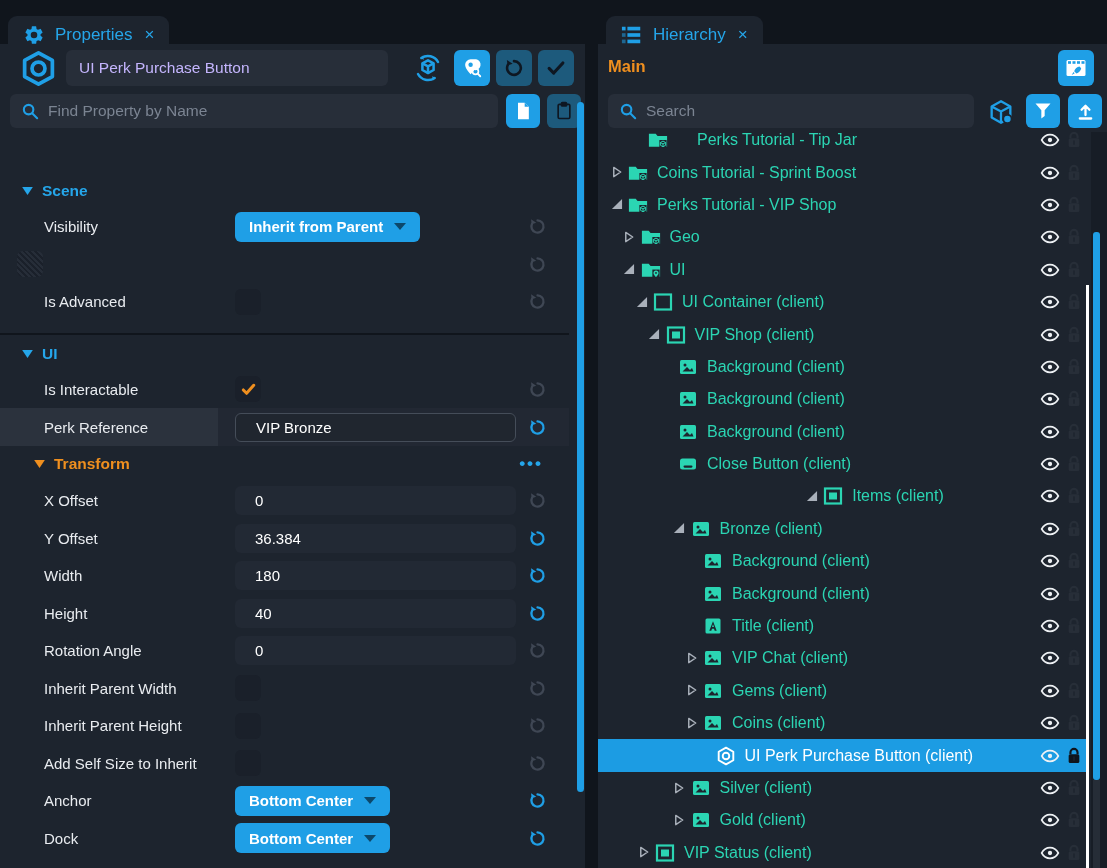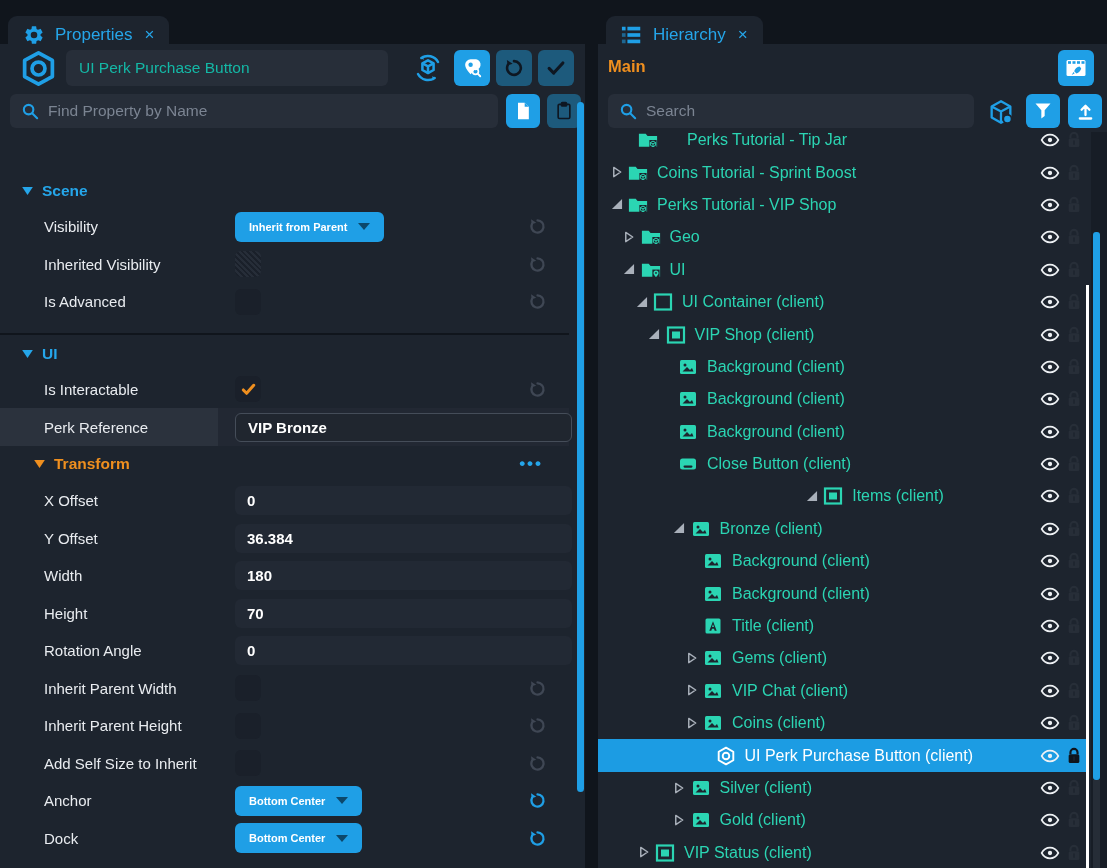--- a/index.html
+++ b/index.html
@@ -14,21 +14,21 @@
   .tab .ticn{width:22px;height:22px;display:flex;}
   .tab .close{font-size:17px;color:#25a6ea;margin-left:2px;}
   .panel{position:absolute;top:44px;bottom:0;background:#1d242e;}
   #left-panel{left:0;width:585px;}
   #gap{position:absolute;left:585px;width:13px;top:44px;bottom:0;background:#10151c;}
   #right-panel{left:598px;right:0;}
 
   
   .ehex{position:absolute;left:20px;top:6px;width:37px;height:37px;color:#1f9fe6;}
   .ename{position:absolute;left:66px;top:6px;width:322px;height:36px;background:#272e39;border:0;
-         border-radius:6px;color:#14b8a6;font-size:15.5px;padding:0 13px;box-sizing:border-box;
+         border-radius:6px;color:#c4b5fd;font-size:15.5px;padding:0 13px;box-sizing:border-box;
          font-family:"Liberation Sans",sans-serif;outline:none;}
   .cubesync{position:absolute;left:412px;top:8px;width:32px;height:32px;color:#1f9fe6;}
   .hbtn{position:absolute;top:6px;width:36px;height:36px;border-radius:6px;display:flex;
         align-items:center;justify-content:center;}
   .hbtn.blue{background:#1f9fe6;color:#fff;}
   .hbtn.steel{background:#1d5a7c;color:#0e1722;}
   .srow-input{position:absolute;left:10px;top:50px;height:34px;background:#272e39;border:0;border-radius:6px;
         color:#e8ebee;font-size:15.5px;box-sizing:border-box;outline:none;font-family:"Liberation Sans",sans-serif;}
   .srow-input::placeholder{color:#7b8492;}
   .mag{position:absolute;width:19px;height:19px;color:#1f9fe6;pointer-events:none;}
@@ -40,25 +40,25 @@
          font-weight:bold;font-size:15.5px;position:relative;}
   .phead.orange{color:#ef8f1f;padding-left:34px;height:36px;}
   .phead .caret{width:11px;height:8px;display:flex;}
   .pdots{position:absolute;right:26px;color:#25a6ea;font-weight:bold;font-size:17px;letter-spacing:2px;}
   .prow{height:37.5px;display:flex;align-items:center;padding-right:22px;position:relative;}
   .prow.hl{height:38px;background:#222833;}
   .plabel{flex:0 0 218px;box-sizing:border-box;padding-left:44px;color:#e9ecf0;font-size:15px;
           white-space:nowrap;overflow:hidden;height:100%;display:flex;align-items:center;}
   .prow.hl .plabel{background:#2b323d;}
   .pctrl{margin-left:17px;display:flex;align-items:center;}
-  .pinput{width:337px;height:29px;background:#222934;border-radius:6px;display:flex;align-items:center;
-          padding:0 12px;color:#fff;font-size:15px;box-sizing:border-box;font-weight:bold;}
+  .pinput{width:281px;height:29px;background:#222934;border-radius:6px;display:flex;align-items:center;
+          padding:0 20px;color:#fff;font-size:15px;box-sizing:border-box;}
   .pinput.bordered{background:#20262f;border:1px solid #454d59;}
   .dd{height:30px;background:#1f9fe6;border-radius:6px;display:flex;align-items:center;gap:11px;
-      padding:0 14px;color:#fff;font-weight:bold;font-size:11px;}
+      padding:0 14px;color:#fff;font-weight:bold;font-size:15px;}
   .ddcaret{width:0;height:0;border-left:6px solid transparent;border-right:6px solid transparent;
            border-top:7px solid rgba(7,43,66,.75);}
   .cbox{width:26px;height:26px;border-radius:6px;background:#1a202a;display:flex;align-items:center;justify-content:center;}
   .cbox.disabled{background:repeating-linear-gradient(45deg,#262d38 0 2px,#1a202a 2px 4px);}
   .cbox svg{width:17px;height:17px;}
   .preset{margin-left:auto;width:19px;height:19px;}
   .preset.inactive{color:#3f4754;}
   .preset.active{color:#1f9fe6;}
   .pdiv{height:12px;border-bottom:2px solid #10151c;margin-bottom:2px;}
   #lscroll{position:absolute;left:577px;top:58px;width:7px;height:690px;background:#1f9fe6;border-radius:4px;}
@@ -190,21 +190,20 @@
             </div>
           </div>
     <span class="preset inactive">
             <svg viewBox="0 0 20 20" width="100%" height="100%" fill="none" stroke="currentColor" stroke-width="2.4">
               <path d="M10 3.6 a6.4 6.4 0 1 1 -5.7 3.4" stroke-linecap="round"></path>
               <path d="M3.2 2.4 3.9 7.6 8.7 6 Z" fill="currentColor" stroke="none"></path>
             </svg>
           </span>
   </div>
         <div class="prow">
-    <div class="plabel">Inherited Visibility</div>
     <div class="pctrl">
             <div class="cbox disabled"></div>
           </div>
     <span class="preset inactive">
             <svg viewBox="0 0 20 20" width="100%" height="100%" fill="none" stroke="currentColor" stroke-width="2.4">
               <path d="M10 3.6 a6.4 6.4 0 1 1 -5.7 3.4" stroke-linecap="round"></path>
               <path d="M3.2 2.4 3.9 7.6 8.7 6 Z" fill="currentColor" stroke="none"></path>
             </svg>
           </span>
   </div>
@@ -311,21 +310,21 @@
             <svg viewBox="0 0 20 20" width="100%" height="100%" fill="none" stroke="currentColor" stroke-width="2.4">
               <path d="M10 3.6 a6.4 6.4 0 1 1 -5.7 3.4" stroke-linecap="round"></path>
               <path d="M3.2 2.4 3.9 7.6 8.7 6 Z" fill="currentColor" stroke="none"></path>
             </svg>
           </span>
   </div>
         <div class="prow">
     <div class="plabel">Height</div>
     <div class="pctrl">
             <div class="pinput">
-              <span>70</span>
+              <span>40</span>
             </div>
           </div>
     <span class="preset active">
             <svg viewBox="0 0 20 20" width="100%" height="100%" fill="none" stroke="currentColor" stroke-width="2.4">
               <path d="M10 3.6 a6.4 6.4 0 1 1 -5.7 3.4" stroke-linecap="round"></path>
               <path d="M3.2 2.4 3.9 7.6 8.7 6 Z" fill="currentColor" stroke="none"></path>
             </svg>
           </span>
   </div>
         <div class="prow">
@@ -452,21 +451,21 @@
     </div>
   <div class="sbtn" style="left:470px;background:#1f9fe6;color:#fff;" id="btn-upload">
       <svg viewBox="0 0 24 24" width="21" height="21" fill="none" stroke="currentColor" stroke-width="2.6" stroke-linecap="round" stroke-linejoin="round">
         <path d="M12 16V5.5M12 5.5 7.5 10M12 5.5 16.5 10"></path>
         <path d="M5.5 20h13"></path>
       </svg>
     </div>
 
   <div id="rgutter"></div>
   <div id="tree">
-      <div class="trow" style=" gap: 20px;">
+      <div class="trow" style="padding-left: 10px; gap: 20px;">
     <span class="tarrow"></span>
     <span class="ticon">
           <svg viewBox="0 0 22 20" width="100%" height="100%">
             <path d="M1 3h7.5l2 2.5H21v12H1z" fill="currentColor"></path>
             <rect x="12.5" y="10" width="8" height="8" fill="#1d242e"></rect>
             <path d="M16.5 11.2 19.4 12.8 V15.8 L16.5 17.4 13.6 15.8 V12.8 Z M13.6 12.8 16.5 14.3 19.4 12.8 M16.5 14.3 V17.4" fill="none" stroke="currentColor" stroke-width="1.1"></path>
           </svg>
         </span>
     <span class="tlabel">Perks Tutorial - Tip Jar</span>
     <span class="teye">
@@ -876,21 +875,21 @@
             <path d="M3 1.5 10.5 6.5 3 11.5Z"></path>
           </svg>
         </span>
     <span class="ticon">
           <svg viewBox="0 0 20 20" width="100%" height="100%">
             <rect x="2" y="3" width="16" height="14" rx="1.5" fill="currentColor"></rect>
             <circle cx="7" cy="8" r="1.5" fill="#1d242e"></circle>
             <path d="M4.5 14.5 9 10l3 3 2-2 1.5 3.5z" fill="#1d242e"></path>
           </svg>
         </span>
-    <span class="tlabel">Gems (client)</span>
+    <span class="tlabel">VIP Chat (client)</span>
     <span class="teye">
           <svg viewBox="0 0 24 24" width="100%" height="100%" fill="none" stroke="currentColor" stroke-width="2">
             <path d="M2 12c2.2-4 5.8-6.4 10-6.4S19.8 8 22 12c-2.2 4-5.8 6.4-10 6.4S4.2 16 2 12z"></path>
             <circle cx="12" cy="12" r="2.6" fill="currentColor" stroke="none"></circle>
           </svg>
         </span>
     <span class="tlock">
           <svg viewBox="0 0 18 20" width="100%" height="100%">
             <path d="M5 8V6a4 4 0 0 1 8 0v2" fill="none" stroke="currentColor" stroke-width="2.4"></path>
             <rect x="3" y="8" width="12" height="10" rx="1.8" fill="currentColor"></rect>
@@ -904,21 +903,21 @@
             <path d="M3 1.5 10.5 6.5 3 11.5Z"></path>
           </svg>
         </span>
     <span class="ticon">
           <svg viewBox="0 0 20 20" width="100%" height="100%">
             <rect x="2" y="3" width="16" height="14" rx="1.5" fill="currentColor"></rect>
             <circle cx="7" cy="8" r="1.5" fill="#1d242e"></circle>
             <path d="M4.5 14.5 9 10l3 3 2-2 1.5 3.5z" fill="#1d242e"></path>
           </svg>
         </span>
-    <span class="tlabel">VIP Chat (client)</span>
+    <span class="tlabel">Gems (client)</span>
     <span class="teye">
           <svg viewBox="0 0 24 24" width="100%" height="100%" fill="none" stroke="currentColor" stroke-width="2">
             <path d="M2 12c2.2-4 5.8-6.4 10-6.4S19.8 8 22 12c-2.2 4-5.8 6.4-10 6.4S4.2 16 2 12z"></path>
             <circle cx="12" cy="12" r="2.6" fill="currentColor" stroke="none"></circle>
           </svg>
         </span>
     <span class="tlock">
           <svg viewBox="0 0 18 20" width="100%" height="100%">
             <path d="M5 8V6a4 4 0 0 1 8 0v2" fill="none" stroke="currentColor" stroke-width="2.4"></path>
             <rect x="3" y="8" width="12" height="10" rx="1.8" fill="currentColor"></rect>

